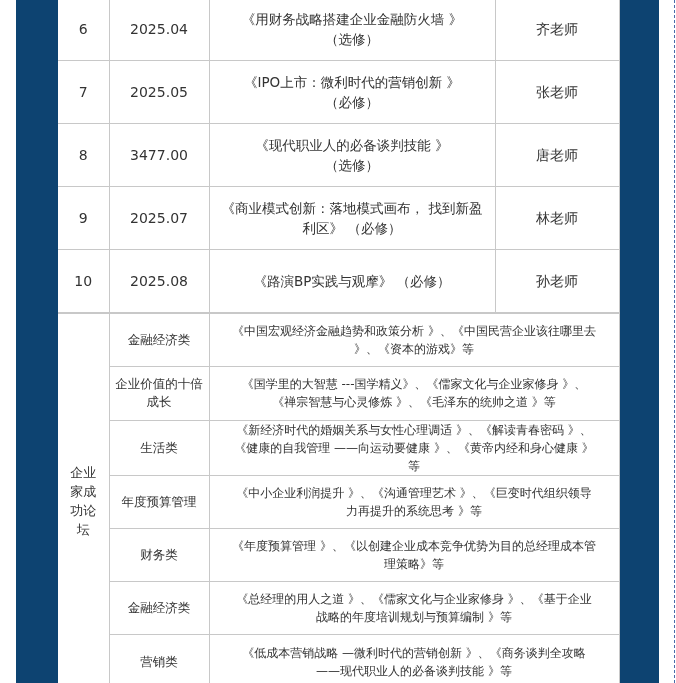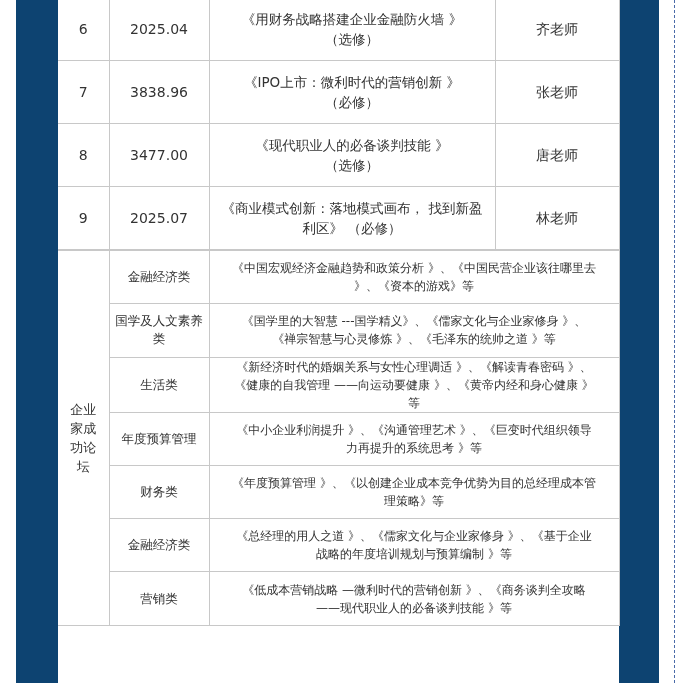--- a/index.html
+++ b/index.html
@@ -87,21 +87,21 @@
           <td>6</td>
           <td>2025.04</td>
           <td class="title">
             <span>《用财务战略搭建企业金融防火墙 》</span><br>
             <span>（选修）</span>
           </td>
           <td>齐老师</td>
         </tr>
         <tr>
           <td>7</td>
-          <td>3838.96</td>
+          <td>2025.05</td>
           <td class="title">
             <span>《IPO上市：微利时代的营销创新 》</span><br>
             <span>（必修）</span>
           </td>
           <td>张老师</td>
         </tr>
         <tr>
           <td>8</td>
           <td>3477.00</td>
           <td class="title">
@@ -112,36 +112,45 @@
         </tr>
         <tr>
           <td>9</td>
           <td>2025.07</td>
           <td class="title">
             <span>《商业模式创新：落地模式画布， 找到新盈利区》</span>
             <span>（必修）</span>
           </td>
           <td>林老师</td>
         </tr>
+        <tr>
+          <td>10</td>
+          <td>2025.08</td>
+          <td class="title">
+            <span>《路演BP实践与观摩》</span>
+            <span>（必修）</span>
+          </td>
+          <td>孙老师</td>
+        </tr>
       </tbody>
     </table>
     <table>
       <colgroup>
         <col style="width:51px">
         <col style="width:100px">
         <col style="width:410px">
       </colgroup>
       <tbody class="cat">
         <tr>
           <td class="forum" rowspan="7">企业家成功论坛</td>
           <td class="catname">金融经济类</td>
           <td class="desc">《中国宏观经济金融趋势和政策分析 》、《中国民营企业该往哪里去 》、《资本的游戏》等</td>
         </tr>
         <tr>
-          <td class="catname">国学及人文素养类</td>
+          <td class="catname">企业价值的十倍成长</td>
           <td class="desc">《国学里的大智慧 ---国学精义》、《儒家文化与企业家修身 》、《禅宗智慧与心灵修炼 》、《毛泽东的统帅之道 》等</td>
         </tr>
         <tr>
           <td class="catname">生活类</td>
           <td class="desc">《新经济时代的婚姻关系与女性心理调适 》、《解读青春密码 》、《健康的自我管理 ——向运动要健康 》、《黄帝内经和身心健康 》等</td>
         </tr>
         <tr>
           <td class="catname">年度预算管理</td>
           <td class="desc">《中小企业利润提升 》、《沟通管理艺术 》、《巨变时代组织领导力再提升的系统思考 》等</td>
         </tr>

